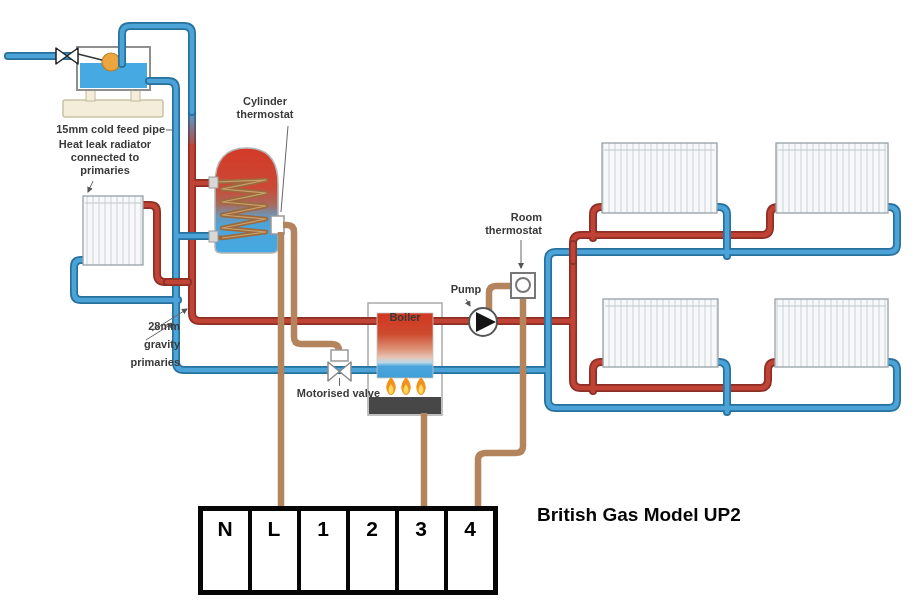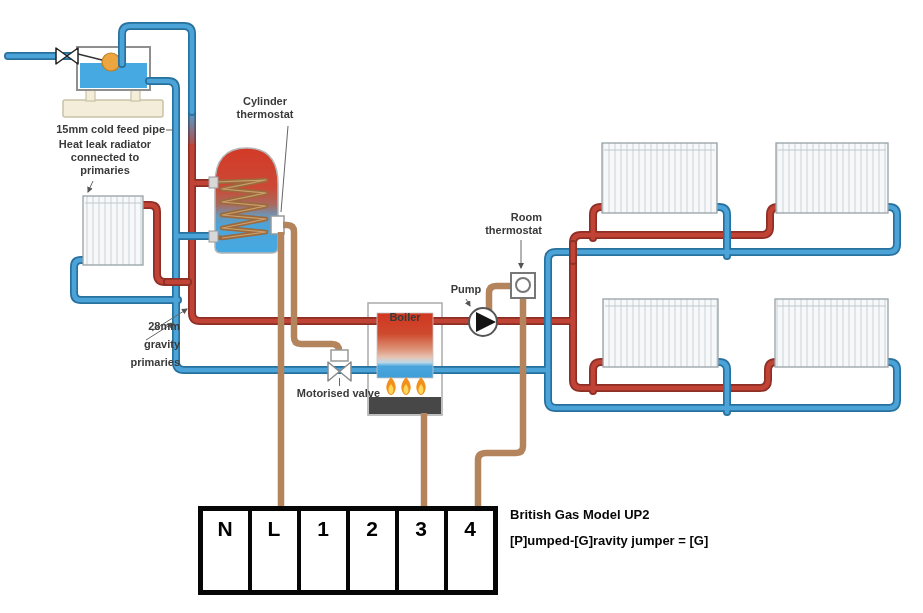--- a/index.html
+++ b/index.html
@@ -13,21 +13,21 @@
   .po-vg{stroke:url(#ventOuter);stroke-width:8;fill:none;stroke-linecap:butt;}
   .pi-vg{stroke:url(#ventInner);stroke-width:4.6;fill:none;stroke-linecap:butt;}
   .wire{stroke:#b4845c;stroke-width:6.5;fill:none;stroke-linecap:butt;stroke-linejoin:round;}
   .leader{stroke:#666;stroke-width:1;fill:none;}
   .rad{fill:url(#fins);stroke:#97a1a6;stroke-width:1.3;}
   .radline{stroke:#bfc8cc;stroke-width:1;}
   .lbl{position:absolute;font-size:11px;font-weight:600;color:#3a3a3a;
        white-space:pre-line;line-height:13px;}
   .term{position:absolute;top:517px;width:44px;text-align:center;
         font-size:21px;font-weight:700;color:#000;}
-  #caption{position:absolute;left:510px;top:502px;font-size:13px;line-height:26px;
+  #caption{position:absolute;left:537px;top:502px;font-size:19px;line-height:26px;
            font-weight:700;color:#060606;}
   #caption span{display:block;}
 </style>
 </head>
 <body>
 
 <div id="canvas">
 
 <svg id="scene" width="923" height="613" viewBox="0 0 923 613">
   <defs>
@@ -255,16 +255,15 @@
 
 <div class="term" style="left:203px;">N</div>
 <div class="term" style="left:252px;">L</div>
 <div class="term" style="left:301px;">1</div>
 <div class="term" style="left:350px;">2</div>
 <div class="term" style="left:399px;">3</div>
 <div class="term" style="left:448px;">4</div>
 
 <div id="caption">
   <span>British Gas Model UP2</span>
-  <span>[P]umped-[G]ravity jumper = [G]</span>
 </div>
 
 </div>
 
 </body></html>

